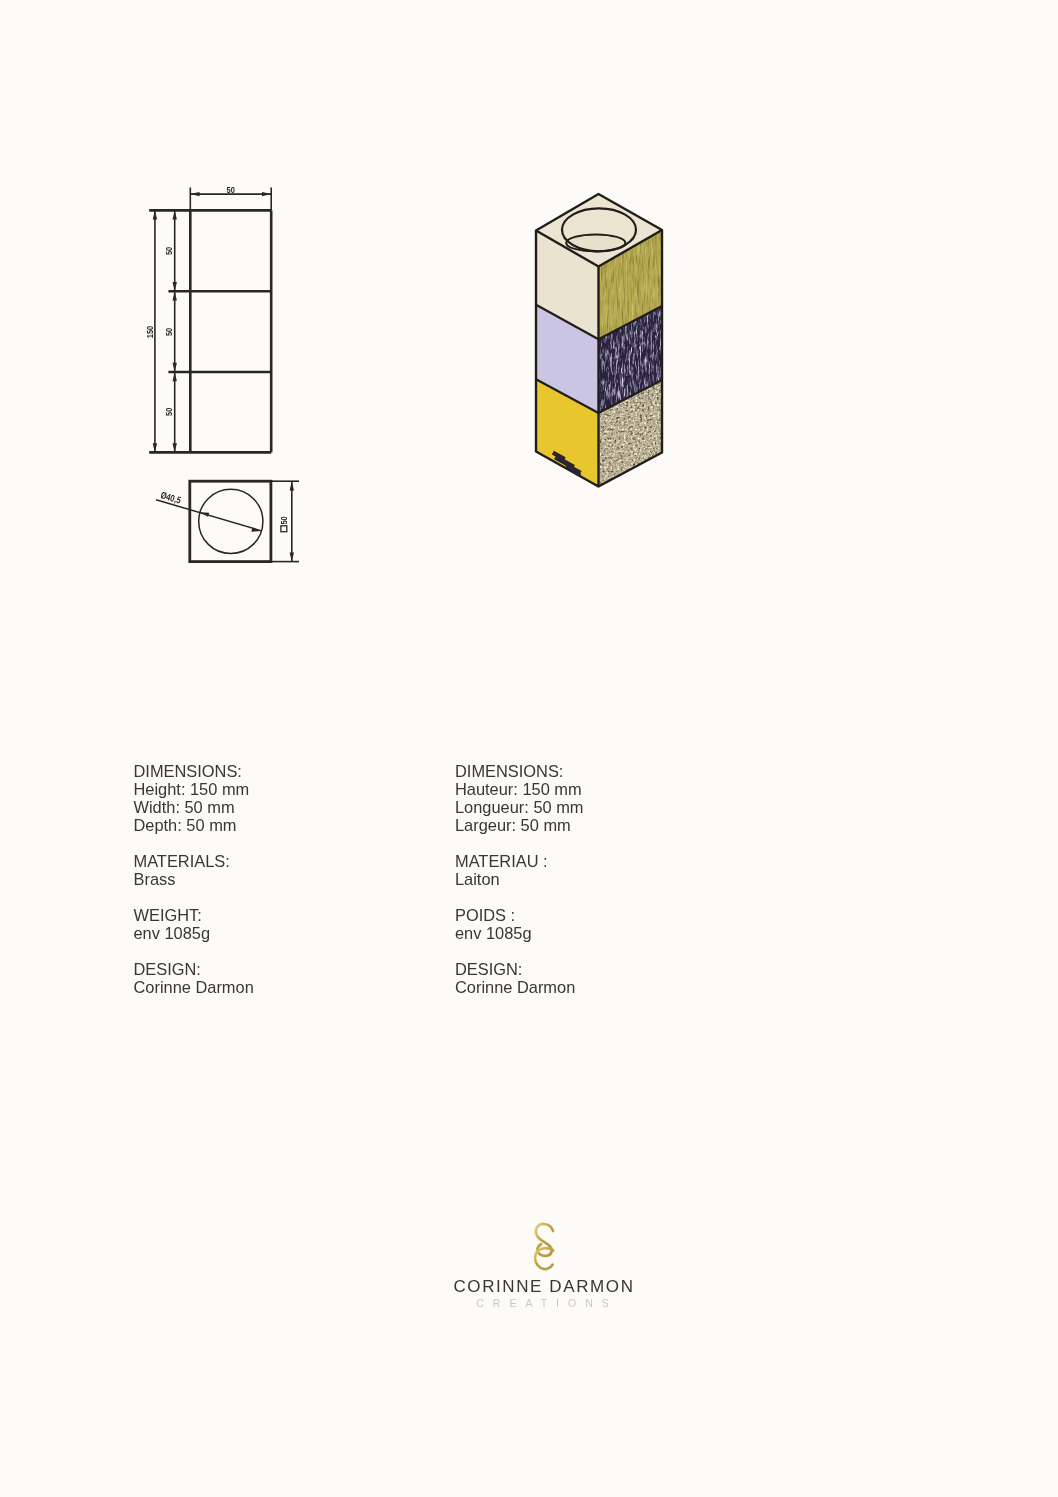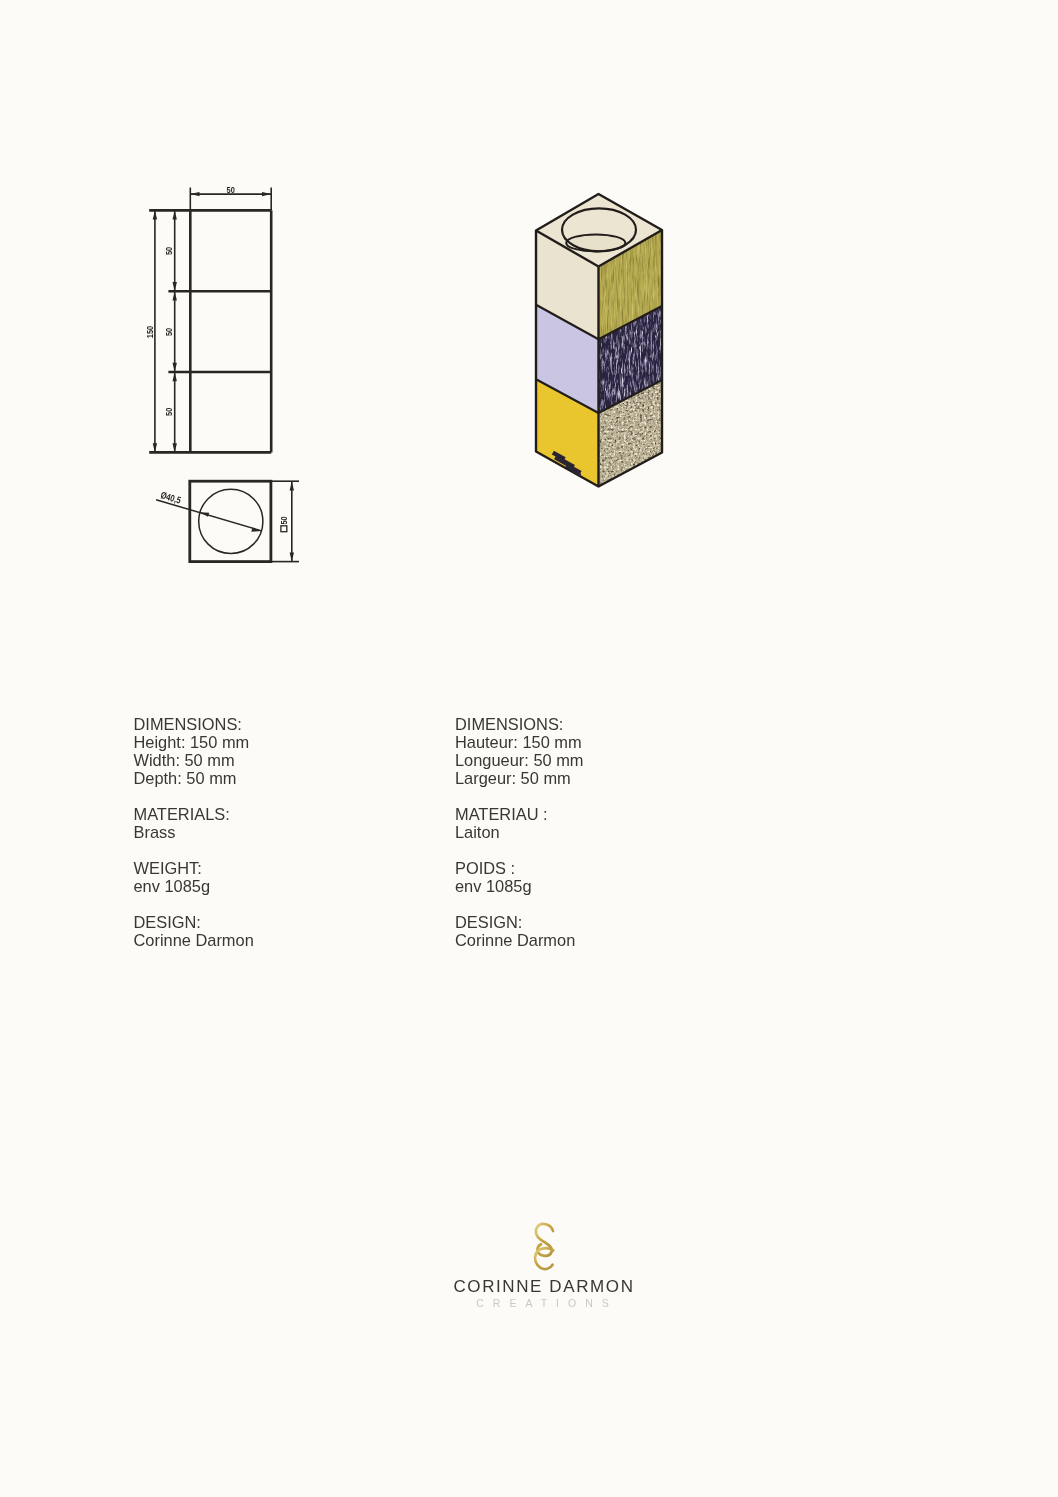--- a/index.html
+++ b/index.html
@@ -1,17 +1,17 @@
 <!DOCTYPE html>
 <html><head>
 <meta charset="utf-8">
 <style>
   html,body{margin:0;padding:0;}
   body{width:1058px;height:1497px;background:#fcfbf8;filter:blur(0.35px);font-family:"Liberation Sans",sans-serif;position:relative;overflow:hidden;}
-  .spec{position:absolute;font-size:16.4px;line-height:18px;color:#3a3733;white-space:pre;}
+  .spec{position:absolute;font-size:16.4px;line-height:18px;color:#3a3733;white-space:pre;margin-top:47px;}
 </style>
 </head>
 <body>
 
 <svg width="1058" height="1497" viewBox="0 0 1058 1497" style="position:absolute;left:0;top:0">
   <defs>
     <linearGradient id="gold" x1="0" y1="0" x2="1" y2="1">
       <stop offset="0" stop-color="#e3cf84"></stop>
       <stop offset="0.45" stop-color="#c3a23e"></stop>
       <stop offset="1" stop-color="#b3964a"></stop>

